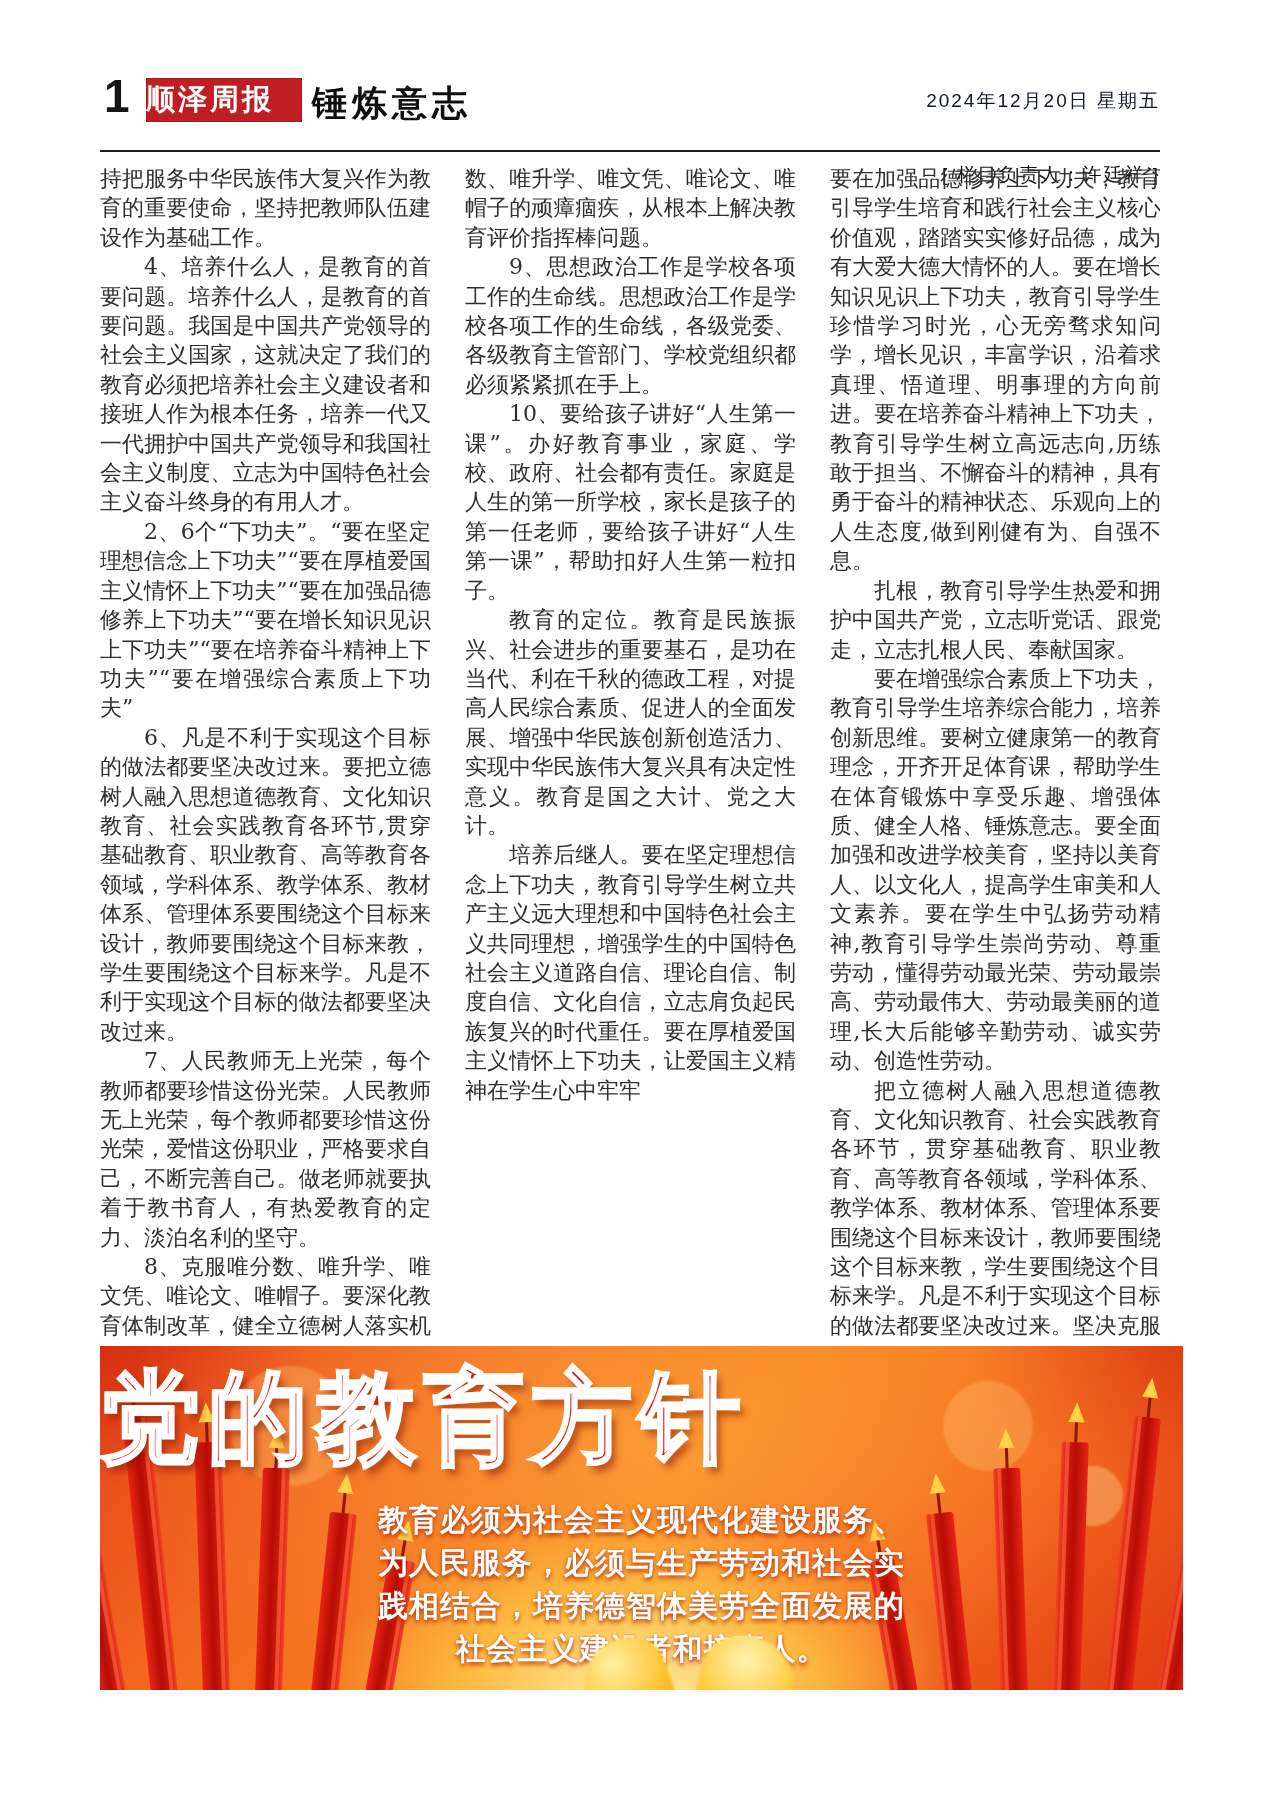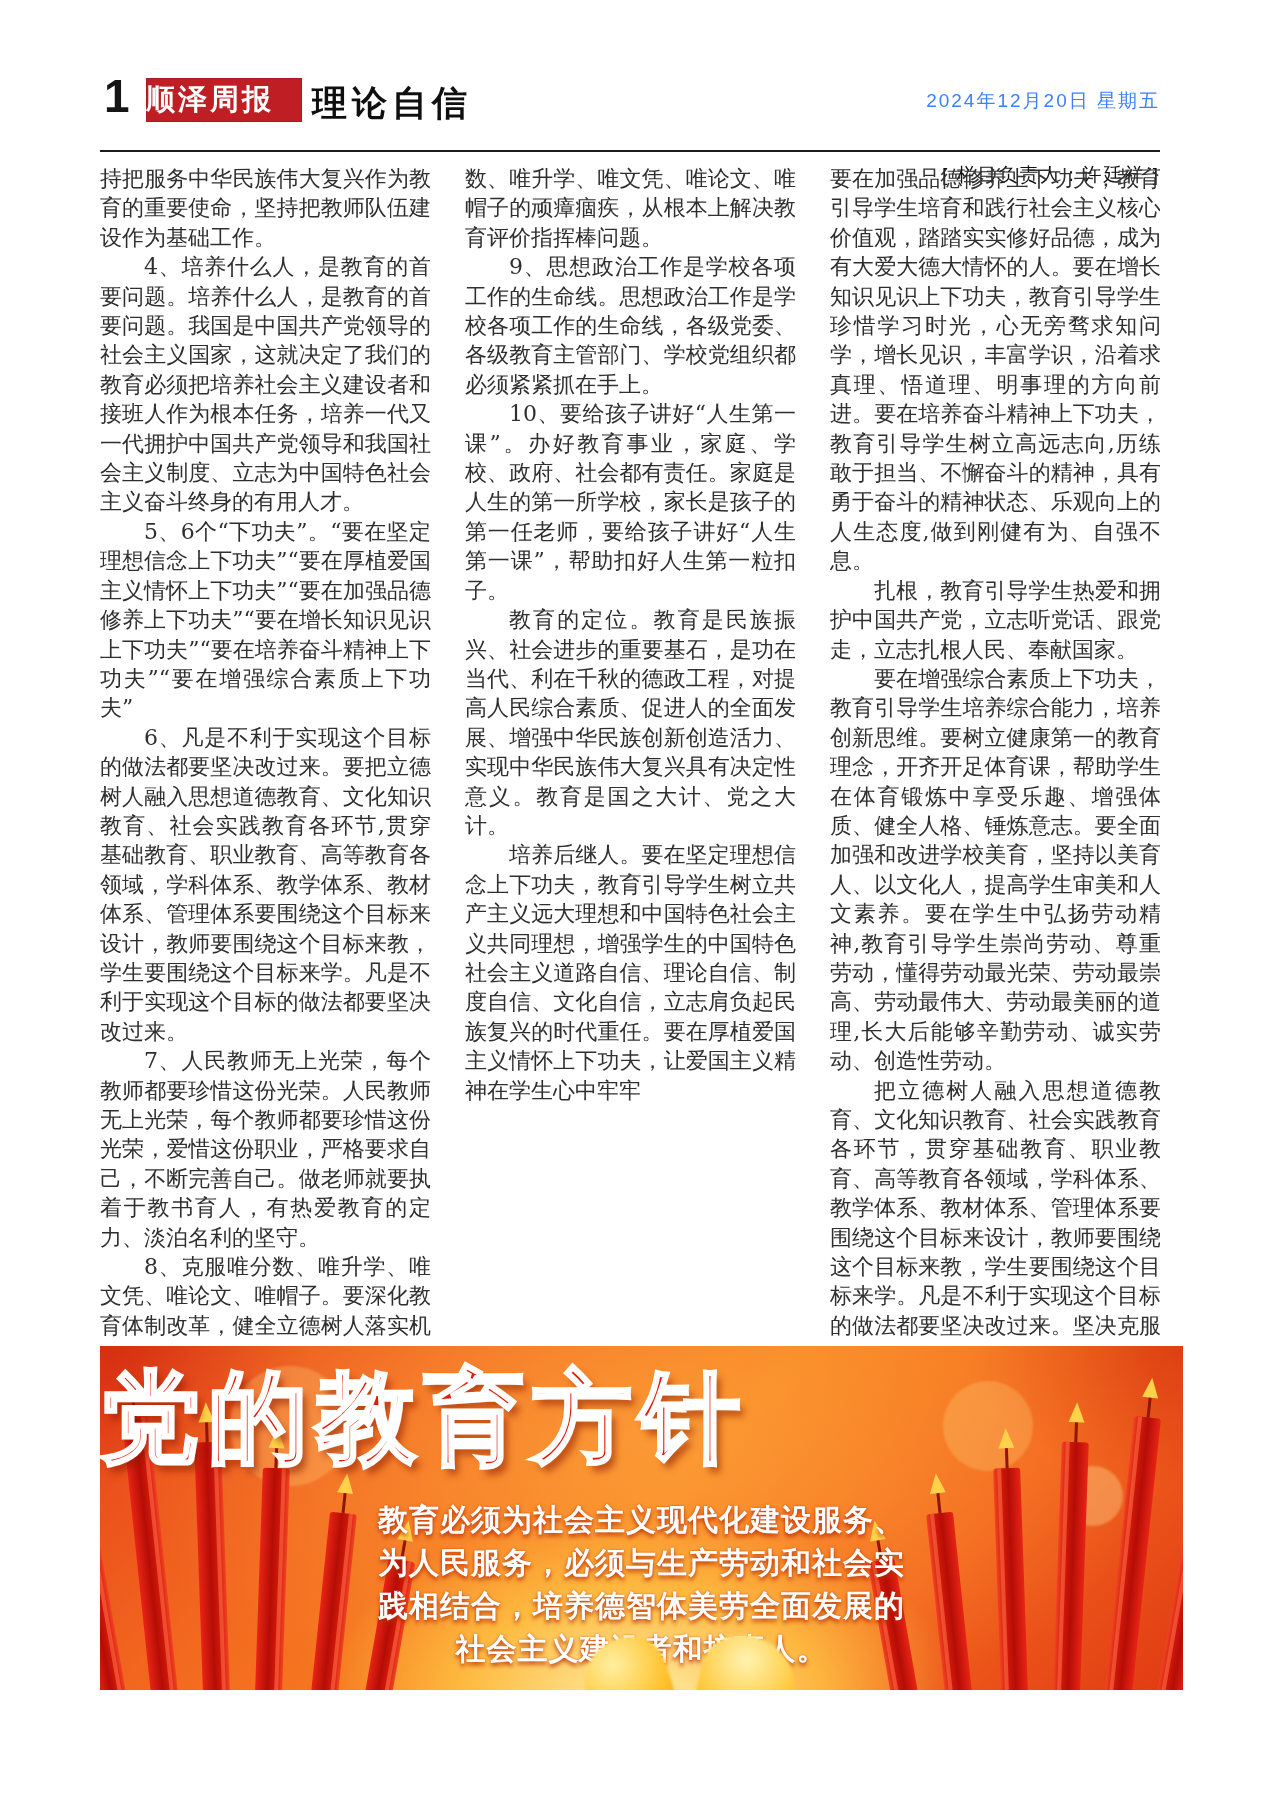--- a/index.html
+++ b/index.html
@@ -19,21 +19,21 @@
     font-size:29px; font-weight:700; letter-spacing:3px;
     font-family:"DejaVu Serif","Liberation Serif",serif;
     box-shadow:0 0 0 1px #a91a1f inset;
   }
   .section-title {
     position:absolute; left:312px; top:80px;
     font-family:"Liberation Sans",sans-serif; font-weight:900; font-size:35px;
     letter-spacing:5px; color:#0f0f0f;
   }
   .date-line {
-    position:absolute; right:120px; top:88px; font-size:19px; color:#3b82f6;
+    position:absolute; right:120px; top:88px; font-size:19px; color:#0f172a;
     letter-spacing:2px; font-family:"Liberation Sans",sans-serif;
   }
   .editor-line {
     position:absolute; right:120px; top:118px; font-size:19px; color:#101010;
     letter-spacing:2px; font-family:"Liberation Sans",sans-serif;margin-top:44px;
   }
   .header-rule {
     position:absolute; left:100px; top:150px; width:1060px; height:2px; background:#1b1b1b;
   }
   
@@ -94,30 +94,30 @@
 </style>
 </head>
 <body>
 
 <div class="page">
 
   <div class="page-number">1</div>
   <div class="masthead">
     <span>顺泽周报</span>
   </div>
-  <div class="section-title">理论自信</div>
+  <div class="section-title">锤炼意志</div>
   <div class="date-line">2024年12月20日 星期五</div>
   <div class="editor-line">[ 栏目负责人：许廷祥 ]</div>
   <div class="header-rule"></div>
 
   <div class="columns">
     <div class="column">
         <p>持把服务中华民族伟大复兴作为教育的重要使命，坚持把教师队伍建设作为基础工作。</p>
         <p>4、培养什么人，是教育的首要问题。培养什么人，是教育的首要问题。我国是中国共产党领导的社会主义国家，这就决定了我们的教育必须把培养社会主义建设者和接班人作为根本任务，培养一代又一代拥护中国共产党领导和我国社会主义制度、立志为中国特色社会主义奋斗终身的有用人才。</p>
-        <p>5、6个“下功夫”。“要在坚定理想信念上下功夫”“要在厚植爱国主义情怀上下功夫”“要在加强品德修养上下功夫”“要在增长知识见识上下功夫”“要在培养奋斗精神上下功夫”“要在增强综合素质上下功夫”</p>
+        <p>2、6个“下功夫”。“要在坚定理想信念上下功夫”“要在厚植爱国主义情怀上下功夫”“要在加强品德修养上下功夫”“要在增长知识见识上下功夫”“要在培养奋斗精神上下功夫”“要在增强综合素质上下功夫”</p>
         <p>6、凡是不利于实现这个目标的做法都要坚决改过来。要把立德树人融入思想道德教育、文化知识教育、社会实践教育各环节,贯穿基础教育、职业教育、高等教育各领域，学科体系、教学体系、教材体系、管理体系要围绕这个目标来设计，教师要围绕这个目标来教，学生要围绕这个目标来学。凡是不利于实现这个目标的做法都要坚决改过来。</p>
         <p>7、人民教师无上光荣，每个教师都要珍惜这份光荣。人民教师无上光荣，每个教师都要珍惜这份光荣，爱惜这份职业，严格要求自己，不断完善自己。做老师就要执着于教书育人，有热爱教育的定力、淡泊名利的坚守。</p>
         <p>8、克服唯分数、唯升学、唯文凭、唯论文、唯帽子。要深化教育体制改革，健全立德树人落实机制，扭转不科学的教育评价导向，坚决克服唯分</p>
       </div>
     <div class="column">
         <p>数、唯升学、唯文凭、唯论文、唯帽子的顽瘴痼疾，从根本上解决教育评价指挥棒问题。</p>
         <p>9、思想政治工作是学校各项工作的生命线。思想政治工作是学校各项工作的生命线，各级党委、各级教育主管部门、学校党组织都必须紧紧抓在手上。</p>
         <p>10、要给孩子讲好“人生第一课”。办好教育事业，家庭、学校、政府、社会都有责任。家庭是人生的第一所学校，家长是孩子的第一任老师，要给孩子讲好“人生第一课”，帮助扣好人生第一粒扣子。</p>
         <p>教育的定位。教育是民族振兴、社会进步的重要基石，是功在当代、利在千秋的德政工程，对提高人民综合素质、促进人的全面发展、增强中华民族创新创造活力、实现中华民族伟大复兴具有决定性意义。教育是国之大计、党之大计。</p>
         <p>培养后继人。要在坚定理想信念上下功夫，教育引导学生树立共产主义远大理想和中国特色社会主义共同理想，增强学生的中国特色社会主义道路自信、理论自信、制度自信、文化自信，立志肩负起民族复兴的时代重任。要在厚植爱国主义情怀上下功夫，让爱国主义精神在学生心中牢牢</p>

